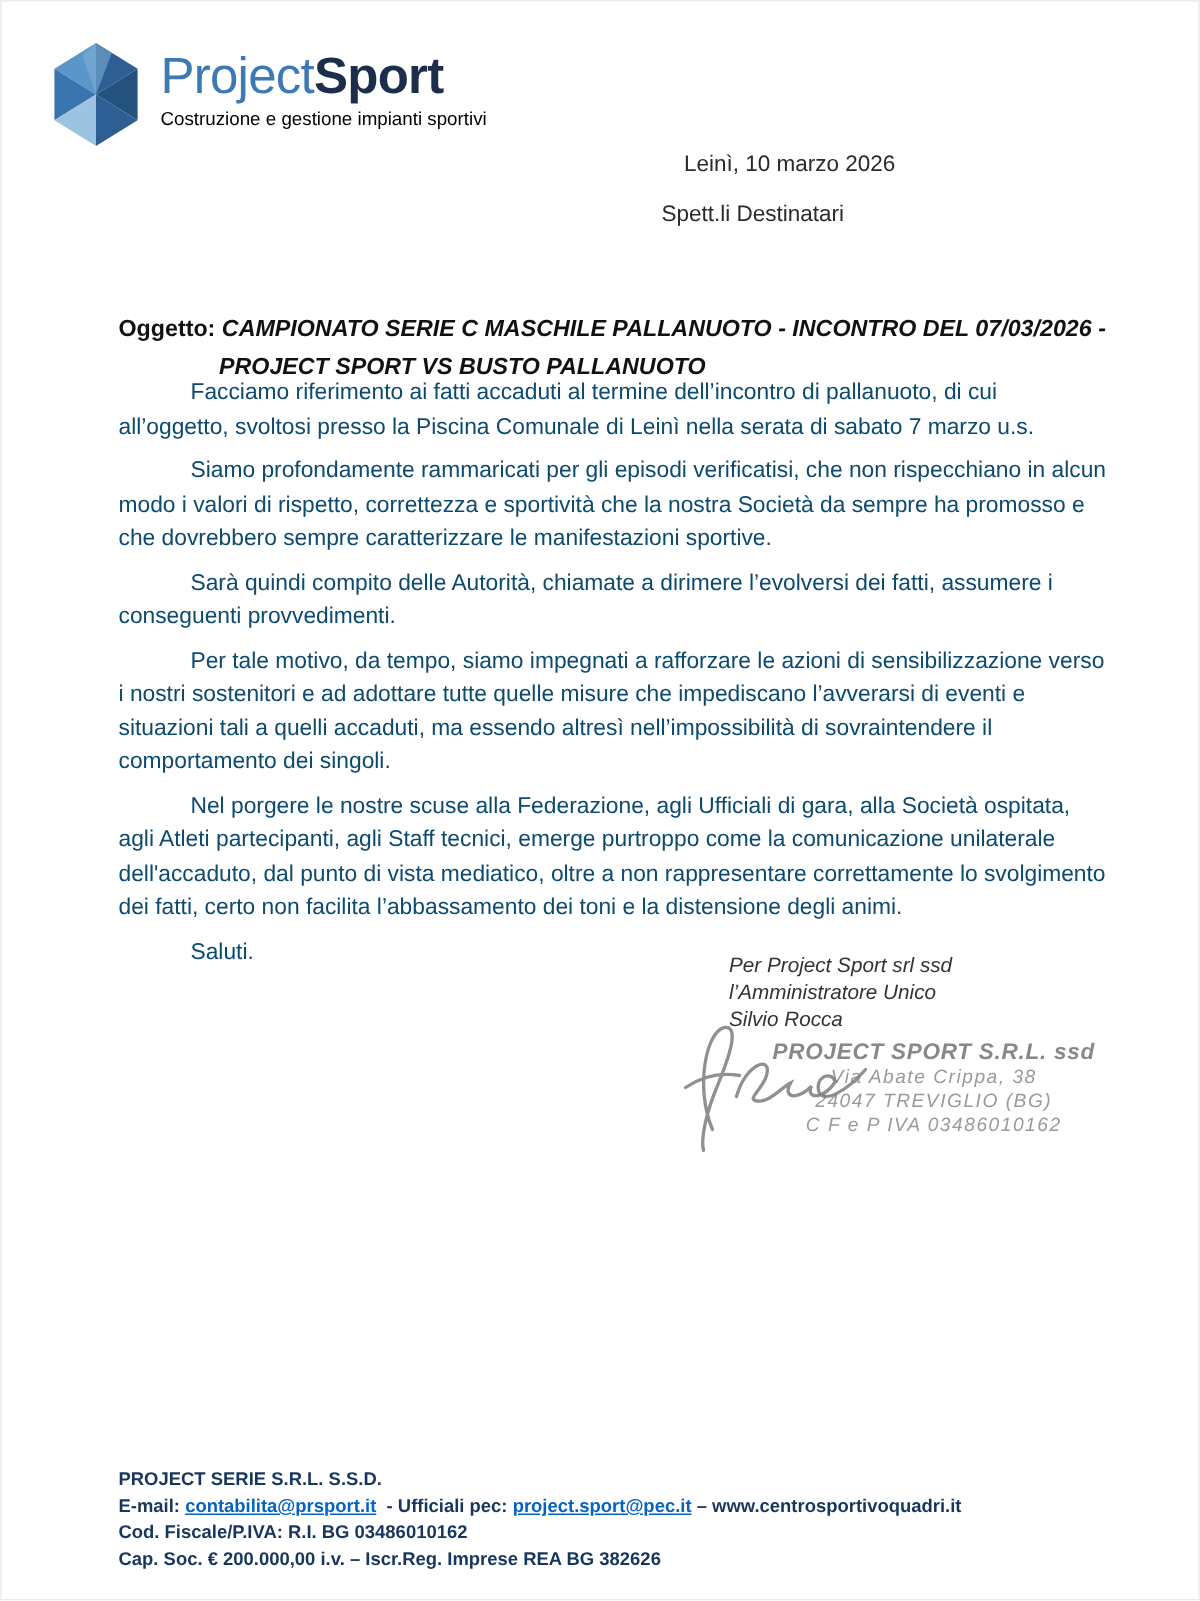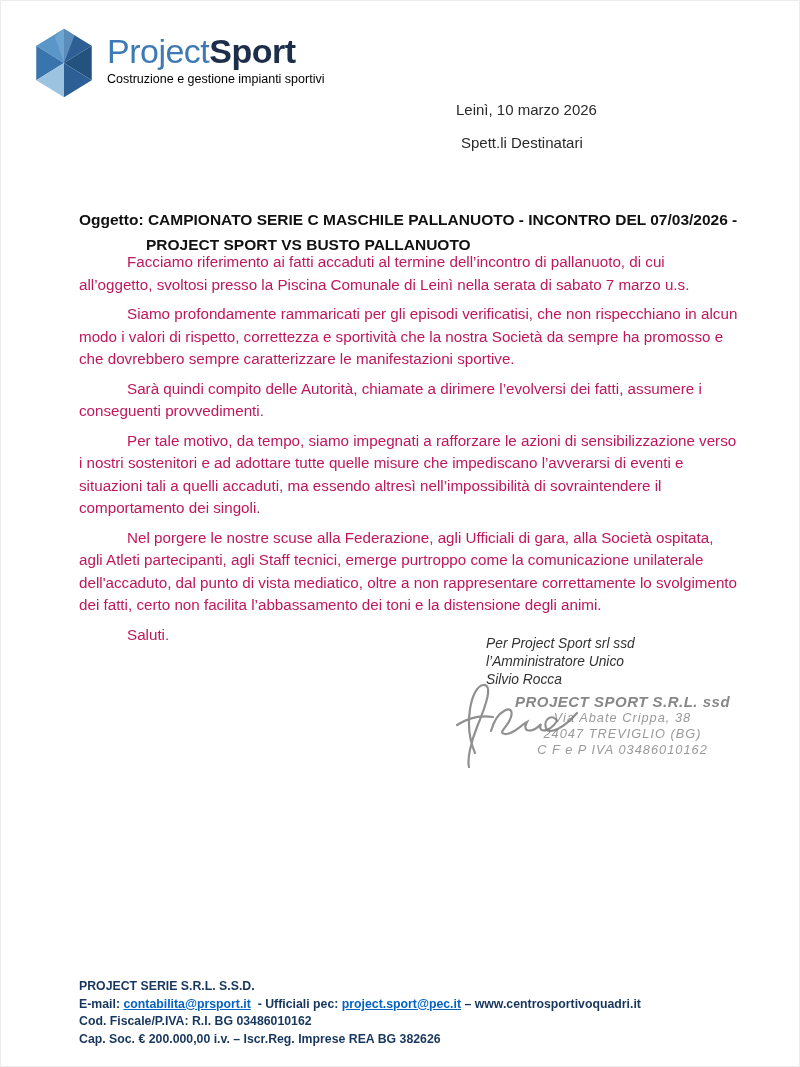--- a/index.html
+++ b/index.html
@@ -16,30 +16,30 @@
   
   .logo{position:absolute;left:30px;top:26px;display:flex;align-items:flex-start;gap:10px;}
   .logo-gem{width:66px;height:72px;flex:0 0 auto;}
   .logo-text{padding-top:6px;}
   .logo-word{font-size:34px;line-height:36px;letter-spacing:-0.5px;}
   .logo-word .lt{color:#3d7ab5;font-weight:400;}
   .logo-word .dk{color:#1c2e4a;font-weight:700;}
   .logo-tagline{font-size:12.5px;color:#000000;margin-top:3px;}
   
   .date-line{position:absolute;left:455px;top:100px;font-size:15px;color:#2a2a2a;}
-  .recipient-line{position:absolute;left:460px;top:133px;font-size:15px;color:#2a2a2a;}
+  .recipient-line{position:absolute;left:440px;top:133px;font-size:15px;color:#2a2a2a;}
   
   .subject{
     position:absolute;left:78px;top:206px;width:662px;
     font-weight:700;font-size:15.5px;line-height:25px;color:#111;
     padding-left:67px;text-indent:-67px;
   }
-  .subject .subj-text{padding-left:0;}
+  .subject .subj-text{padding-left:0;font-style:italic;}
   
-  .body-text{position:absolute;left:78px;top:250px;width:660px;font-size:15.2px;line-height:22.5px;color:#be185d;}
+  .body-text{position:absolute;left:78px;top:250px;width:660px;font-size:15.2px;line-height:22.5px;color:#0c4a6e;}
   .body-text p{margin:0 0 7px 0;text-indent:48px;}
   .closing{margin-top:14px;text-indent:48px;}
   
   .sig-block{position:absolute;left:440px;top:634px;width:320px;}
   .sig-italics{width:200px;margin-left:45px;text-align:left;font-style:italic;font-size:13.8px;line-height:18px;color:#333;}
   .sig-stamp{width:225px;margin-left:69px;margin-top:4px;text-align:center;color:#8d8d8d;font-style:italic;}
   .stamp-l1{font-size:15px;font-weight:700;letter-spacing:0.5px;color:#888;}
   .stamp-l2,.stamp-l3,.stamp-l4{font-size:12.8px;line-height:16px;letter-spacing:1px;color:#9a9a9a;}
   .scribble{position:absolute;left:12px;top:40px;width:135px;height:100px;}
   

